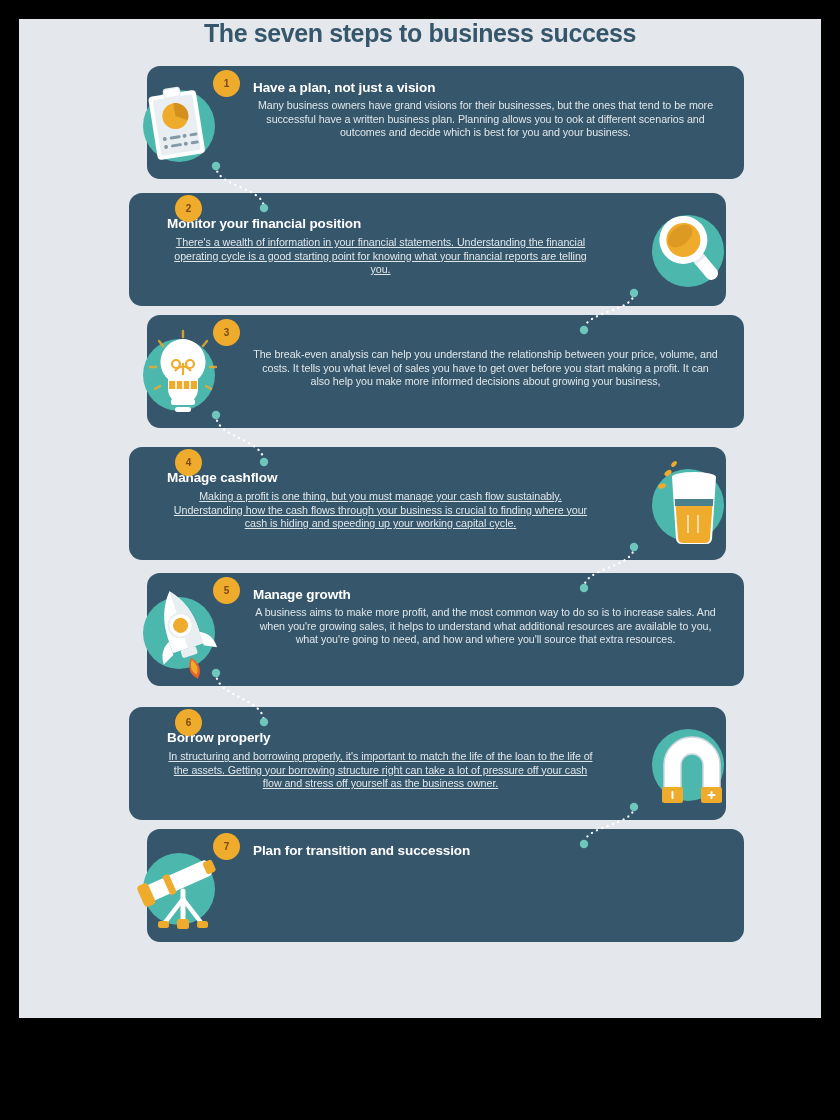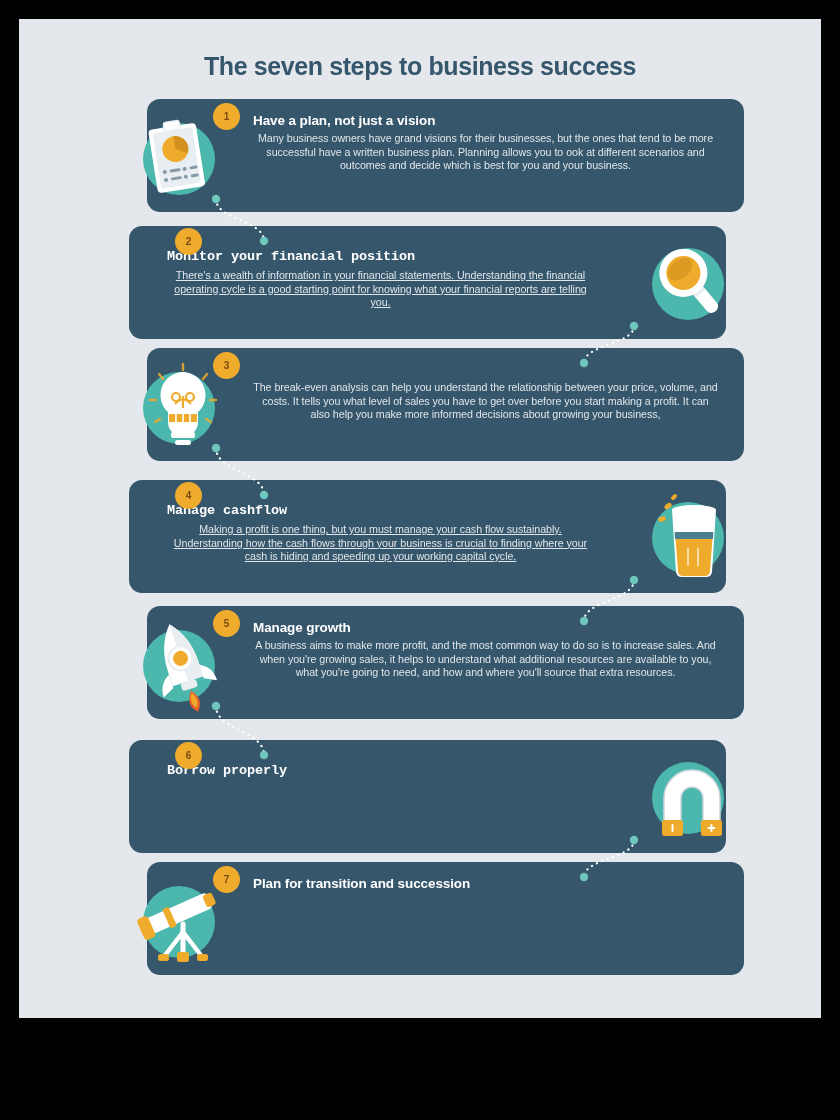--- a/index.html
+++ b/index.html
@@ -21,21 +21,20 @@
     background: #e4e8ec;
     overflow: hidden;
   }
 
   #page-title {
     text-align: center;
     font-size: 25px;
     font-weight: bold;
     letter-spacing: -0.4px;
     color: #36566b;
-    margin-top: 33px;
   }
 
   #steps {
     position: relative;
     margin-top: 18px;
     height: 900px;
   }
 
   
   .connector {
@@ -75,21 +74,21 @@
     position: absolute;
     font-size: 10.7px;
     line-height: 13.6px;
     color: #dfe6ea;
     letter-spacing: -0.05px;
     text-align: center;
   }
 
   .step.left .step-title  { left: 106px; top: 14px; }
   .step.left .step-body   { left: 106px; top: 33px; right: 26px; }
-  .step.right .step-title { left: 38px;  top: 23px; font-family: Liberation Mono, monospace; }
+  .step.right .step-title { left: 38px;  top: 23px; }
   .step.right .step-body  { left: 38px;  top: 43px; right: 132px; text-decoration: underline; }
 
   
   .icon-wrap {
     position: absolute;
     width: 104px;
     height: 104px;
     z-index: 6;
   }
   .step.left  .icon-wrap { left: -16px;  top: 8px; }
@@ -267,20 +266,21 @@
       <rect x="61" y="74" width="21" height="16" rx="2.5" fill="#efab2c"></rect>
       <g stroke="#ffffff" stroke-width="2" stroke-linecap="round">
         <line x1="32.5" y1="79" x2="32.5" y2="85"></line>
         <line x1="68.5" y1="82" x2="74.5" y2="82"></line>
         <line x1="71.5" y1="79" x2="71.5" y2="85"></line>
       </g>
     </svg></div>
         </div>
         <div class="badge">6</div>
         <div class="step-title">Borrow properly</div>
+        <div class="step-body">In structuring and borrowing properly, it's important to match the life of the loan to the life of the assets. Getting your borrowing structure right can take a lot of pressure off your cash flow and stress off yourself as the business owner.</div>
       </div>
       <div class="step left" style="top: 763px;">
         <div class="icon-wrap">
           <div class="icon-blob"></div>
           <div class="icon-art">
     <svg viewBox="0 0 104 104">
       <g transform="rotate(-24 52 52)">
         <rect x="12" y="34" width="74" height="17" rx="5" fill="#ffffff"></rect>
         <rect x="10" y="31" width="12" height="23" rx="4" fill="#efab2c"></rect>
         <rect x="38" y="32" width="7" height="21" rx="2" fill="#efab2c"></rect>

